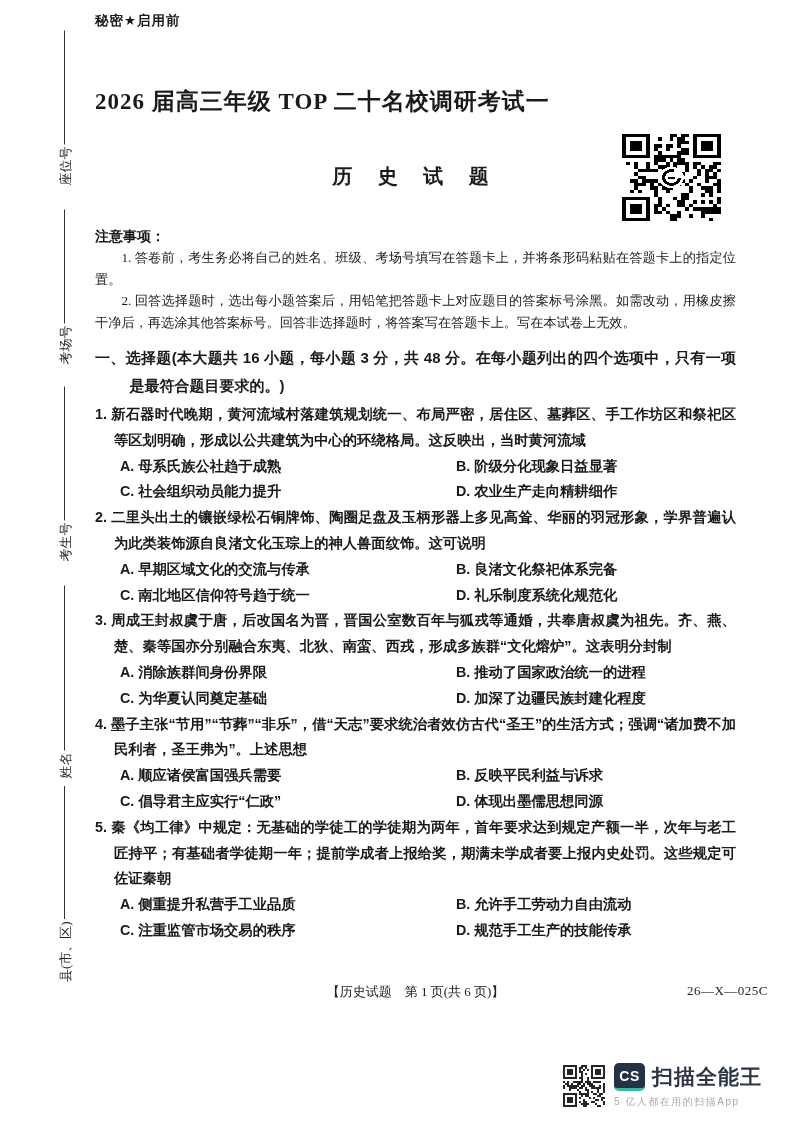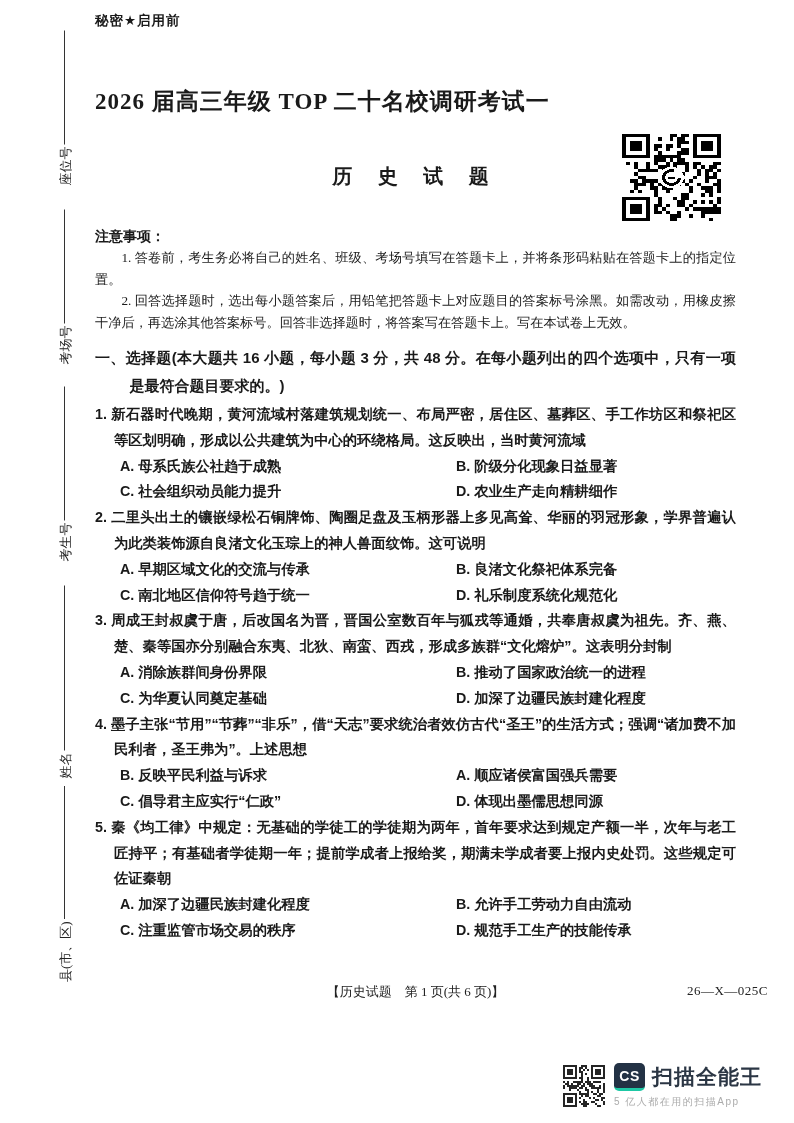--- a/index.html
+++ b/index.html
@@ -340,31 +340,31 @@
           <span class="opt">A. 消除族群间身份界限</span>
           <span class="opt">B. 推动了国家政治统一的进程</span>
           <span class="opt">C. 为华夏认同奠定基础</span>
           <span class="opt">D. 加深了边疆民族封建化程度</span>
         </div>
       </div>
 
       <div class="q">
         <p class="stem"><span>4.</span> <span>墨子主张“节用”“节葬”“非乐”，借“天志”要求统治者效仿古代“圣王”的生活方式；强调“诸加费不加民利者，圣王弗为”。上述思想</span></p>
         <div class="opts">
+          <span class="opt">A. 顺应诸侯富国强兵需要</span>
           <span class="opt">B. 反映平民利益与诉求</span>
-          <span class="opt">A. 顺应诸侯富国强兵需要</span>
           <span class="opt">C. 倡导君主应实行“仁政”</span>
           <span class="opt">D. 体现出墨儒思想同源</span>
         </div>
       </div>
 
       <div class="q">
         <p class="stem"><span>5.</span> <span>秦《均工律》中规定：无基础的学徒工的学徒期为两年，首年要求达到规定产额一半，次年与老工匠持平；有基础者学徒期一年；提前学成者上报给奖，期满未学成者要上报内史处罚。这些规定可佐证秦朝</span></p>
         <div class="opts">
-          <span class="opt">A. 加深了边疆民族封建化程度</span>
+          <span class="opt">A. 侧重提升私营手工业品质</span>
           <span class="opt">B. 允许手工劳动力自由流动</span>
           <span class="opt">C. 注重监管市场交易的秩序</span>
           <span class="opt">D. 规范手工生产的技能传承</span>
         </div>
       </div>
 
     </div>
   </div>
 
   <div class="footer">

